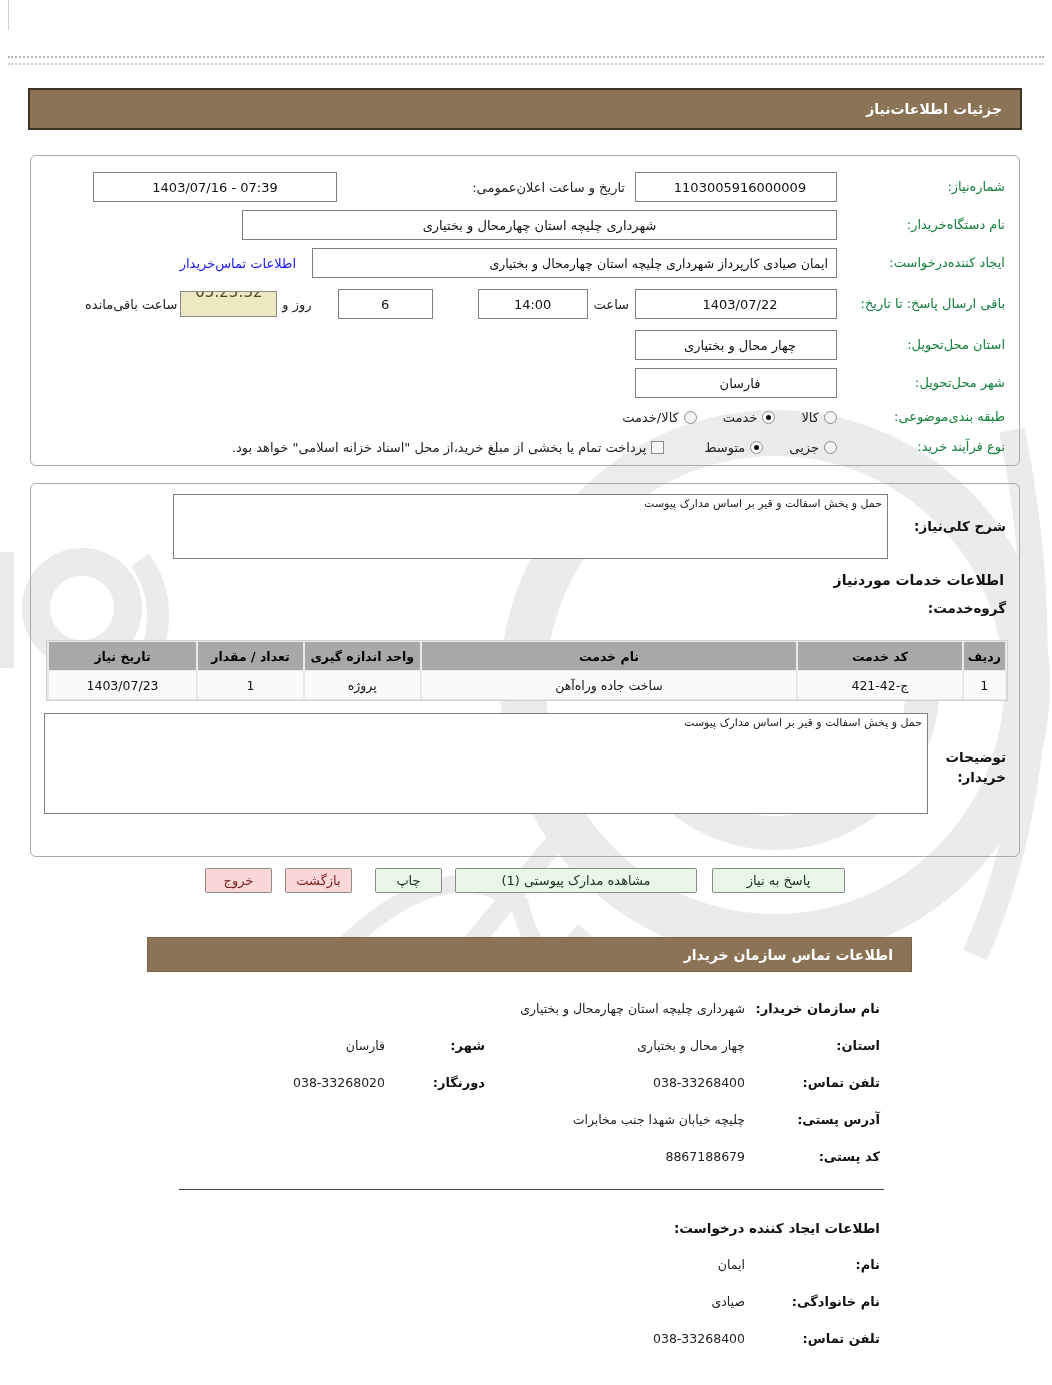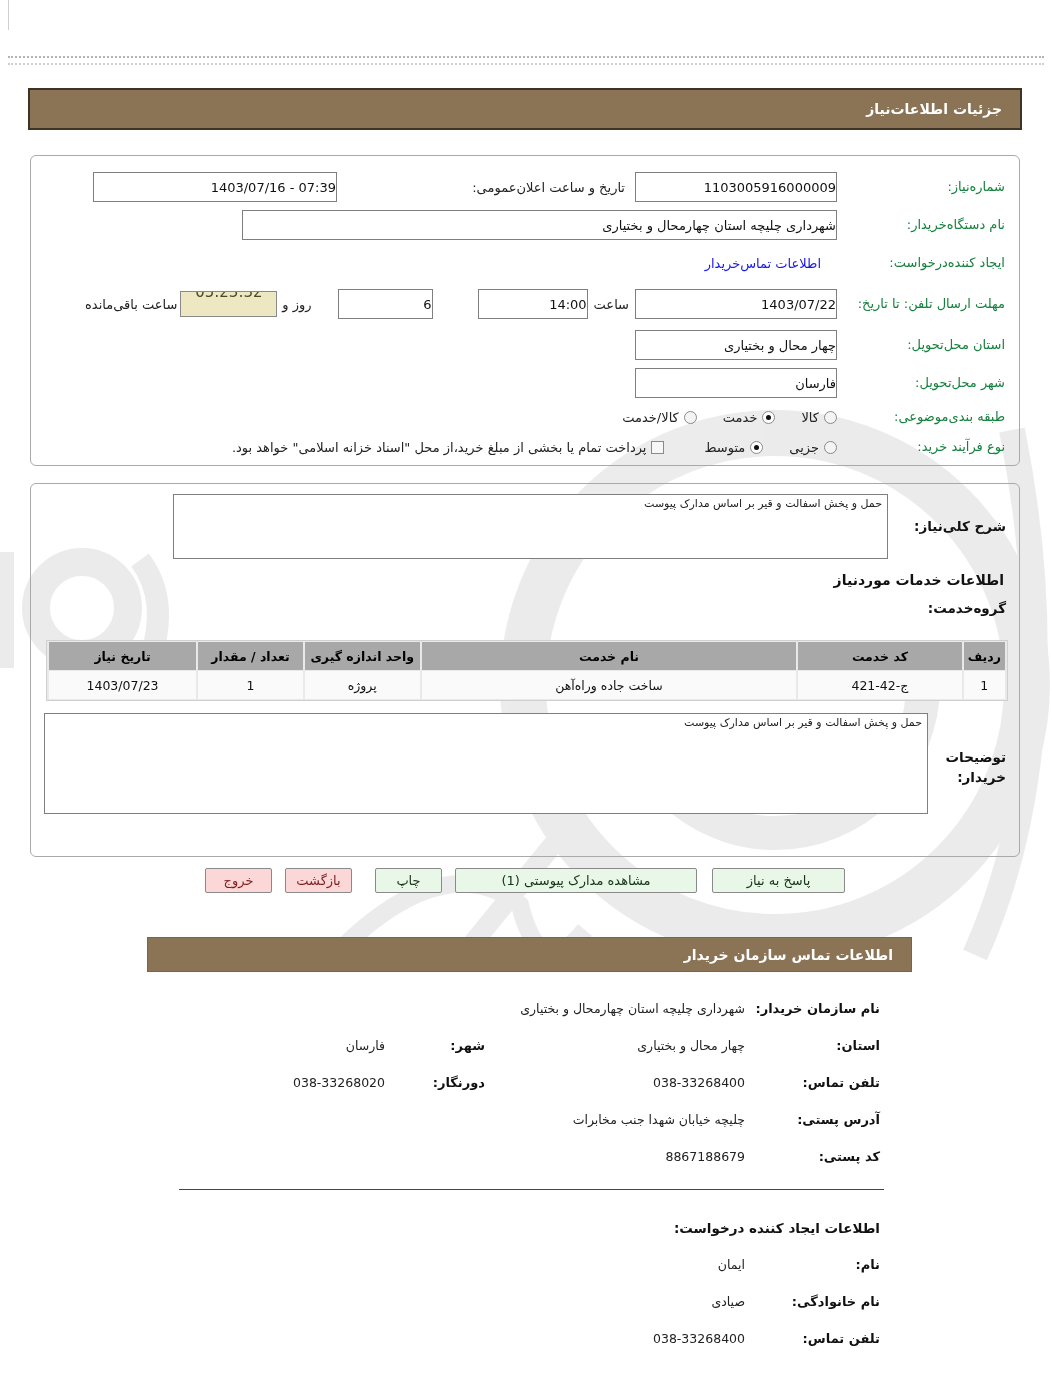--- a/index.html
+++ b/index.html
@@ -17,21 +17,21 @@
     background:#8b7355; border:2px solid #3d3426; color:#fff; font-size:14px; font-weight:600;
     display:flex; align-items:center; padding:0 18px; }
 
   .panel { position:absolute; background:transparent; border:1px solid #a9a9a9; border-radius:6px; }
   .box1 { left:30px; top:155px; width:990px; height:311px; padding:12px 14px; }
   .box2 { left:30px; top:483px; width:990px; height:374px; padding:10px 13px; }
 
   .frow { display:flex; align-items:center; }
   .frow .lbl { width:168px; flex:0 0 168px; font-size:13px; color:#15803d; line-height:1.3; }
   .inp { border:1px solid #7f7f7f; background:#fff; height:30px; display:flex; align-items:center;
-         font-size:13px; color:#111; overflow:hidden; white-space:nowrap; }
+         justify-content:center; font-size:13px; color:#111; overflow:hidden; white-space:nowrap; }
   .inp.rt { justify-content:flex-start; padding:0 8px; }
   .r38 { height:38px; } .r44 { height:44px; } .r30 { height:30px; }
 
   .w202 { width:202px;padding-left:8px; } .w244 { width:244px; } .w595 { width:595px; } .w525 { width:525px; }
   .w110 { width:110px; } .w95 { width:95px; }
   .ltr { direction:ltr; }
   .midlbl { font-size:13px; color:#222; }
   .link { color:#1515ee; font-size:13px; margin-right:16px; cursor:pointer; }
 
   .countdown { width:97px; height:26px; background:#eee8c2; border:1px solid #8a8a8a; overflow:hidden; }
@@ -132,25 +132,26 @@
         </div>
       </div>
 
       <div class="frow r38">
         <div class="lbl">نام دستگاه‌خریدار:</div>
         <div class="inp w595">شهرداری چلیچه استان چهارمحال و بختیاری</div>
       </div>
 
       <div class="frow r38">
         <div class="lbl">ایجاد کننده‌درخواست:</div>
+        <div class="inp rt w525" style="font-size:12.5px;">ایمان صیادی کارپرداز شهرداری چلیچه استان چهارمحال و بختیاری</div>
         <span class="link">اطلاعات تماس‌خریدار</span>
       </div>
 
       <div class="frow r44">
-        <div class="lbl" style="width:168px;">مهلت ارسال تلفن: تا تاریخ:</div>
+        <div class="lbl" style="width:168px;">باقی ارسال پاسخ: تا تاریخ:</div>
         <div class="inp w202">
           <span class="ltr">1403/07/22</span>
         </div>
         <span class="midlbl" style="margin-right:6px;">ساعت</span>
         <div class="inp w110" style="margin-right:6px;">
           <span class="ltr">14:00</span>
         </div>
         <div class="inp w95" style="margin-right:45px;">
           <span class="ltr">6</span>
         </div>

